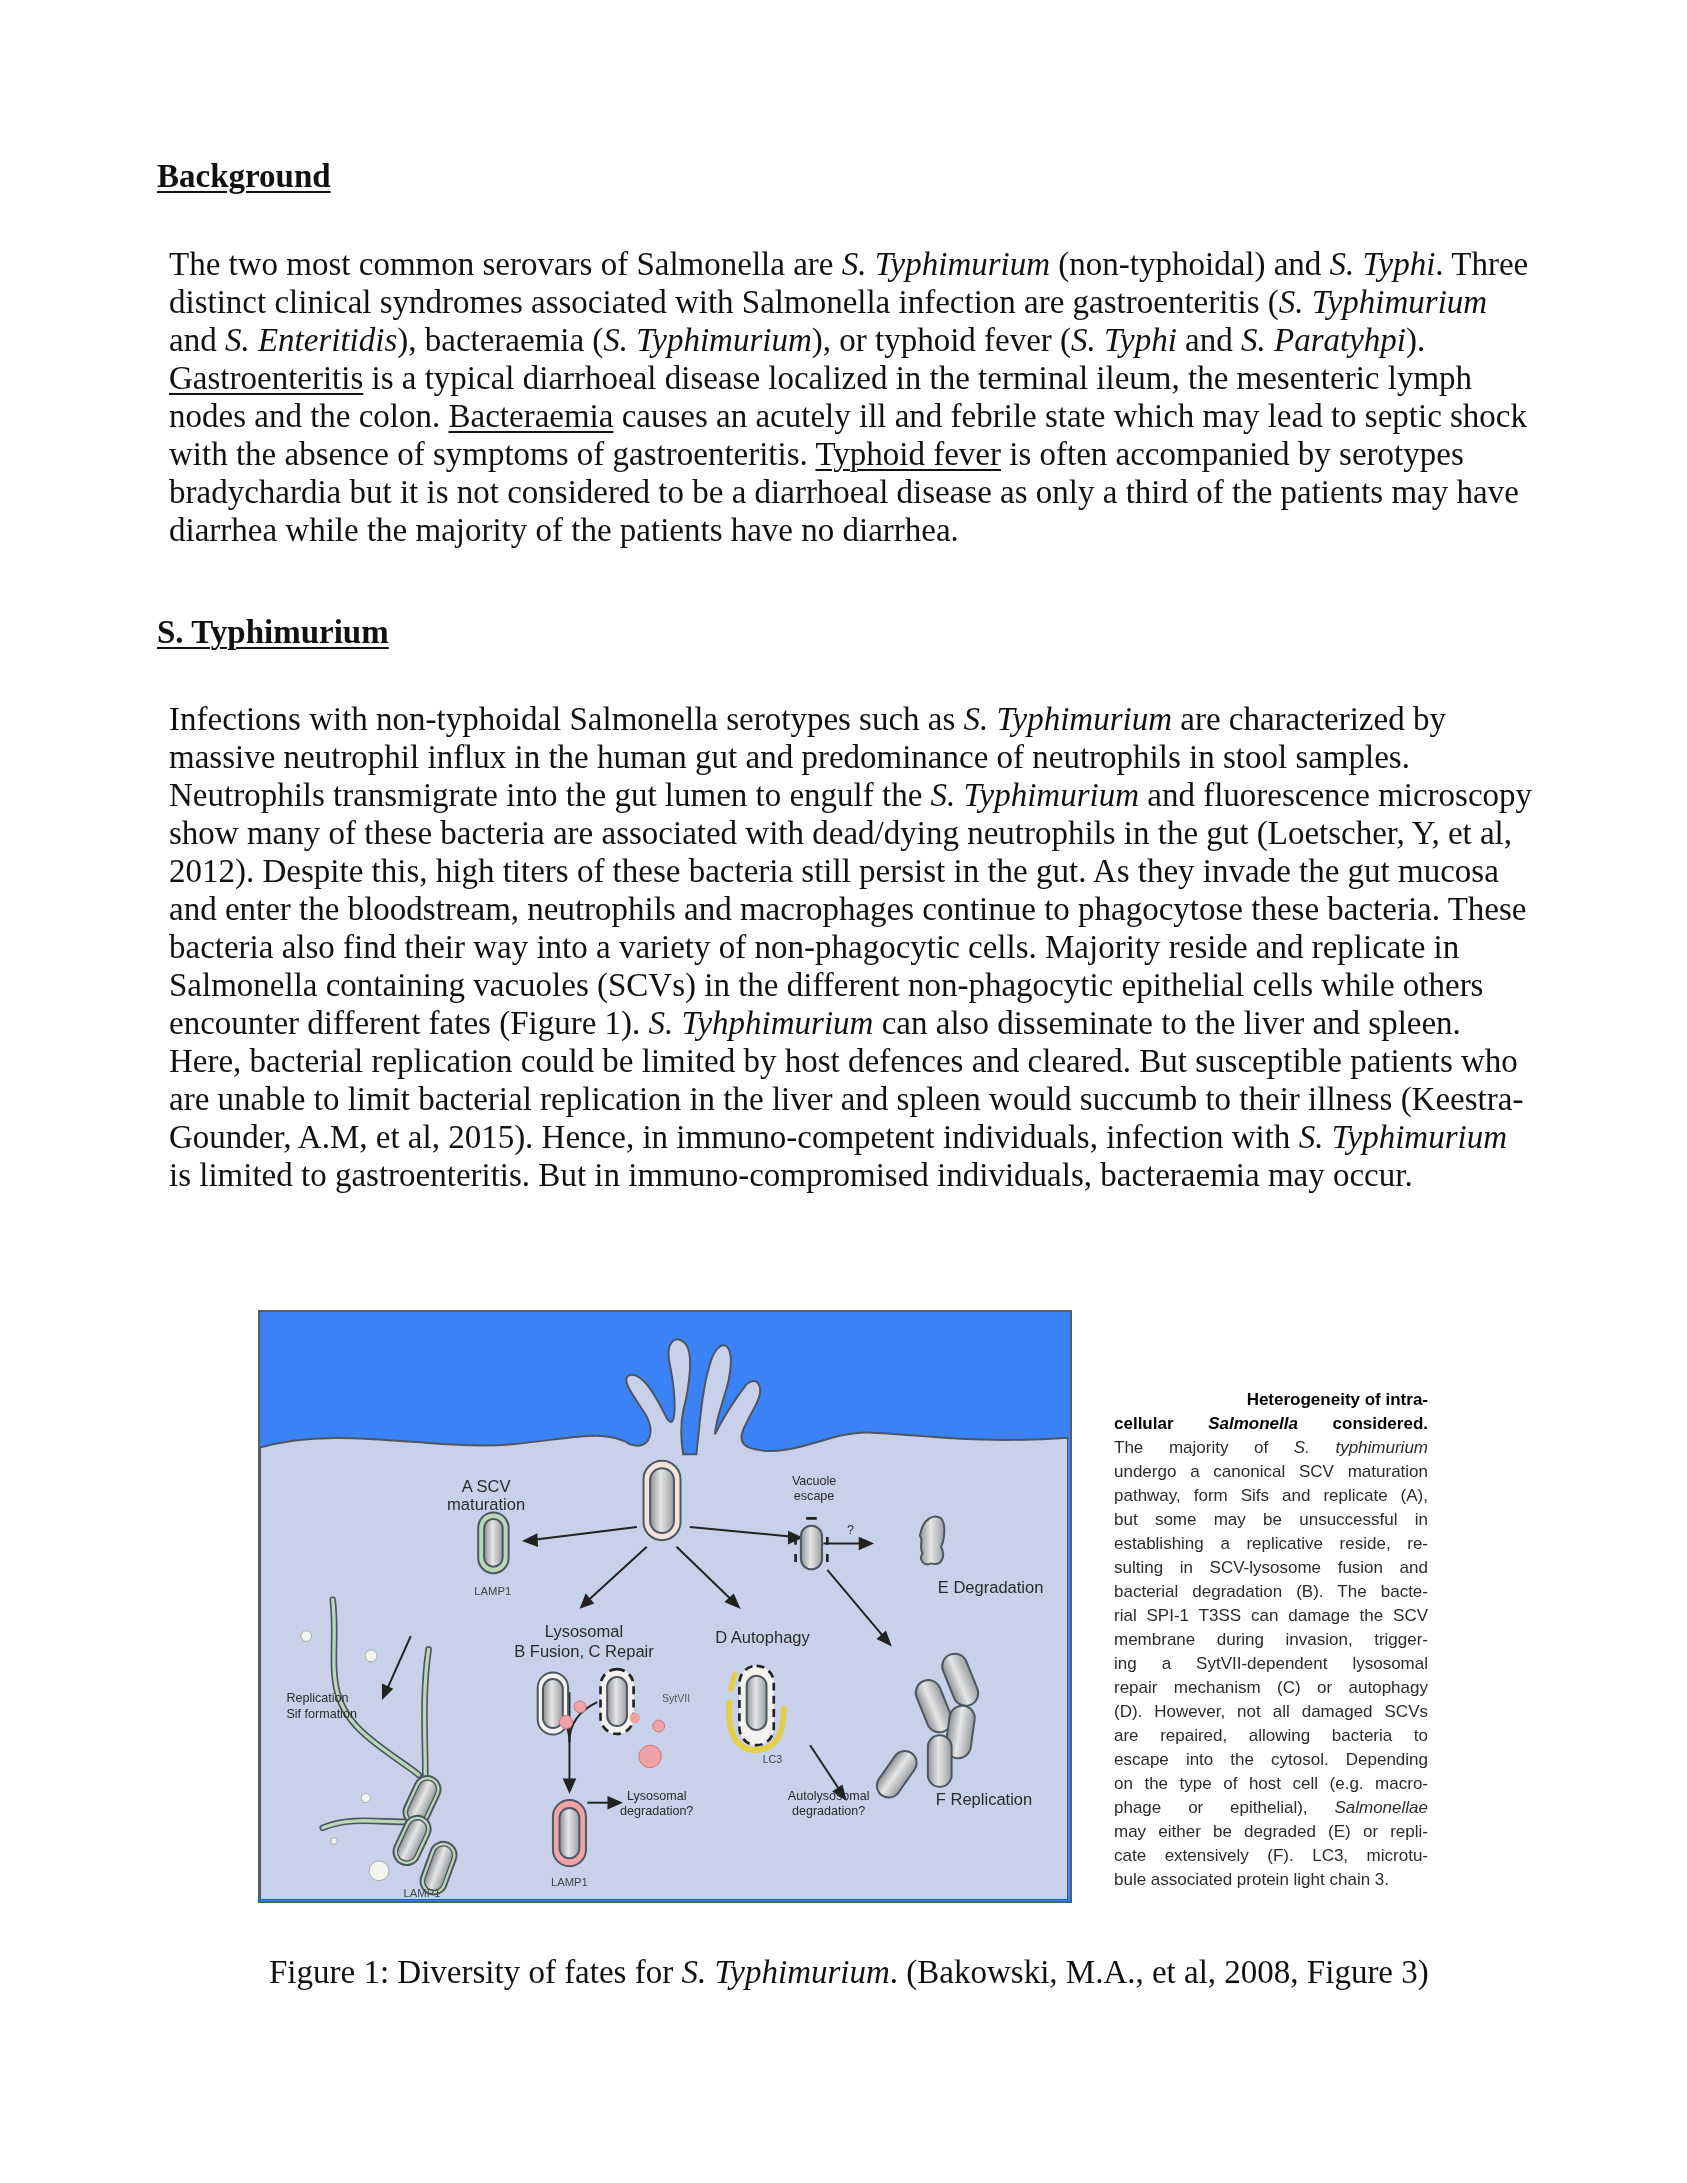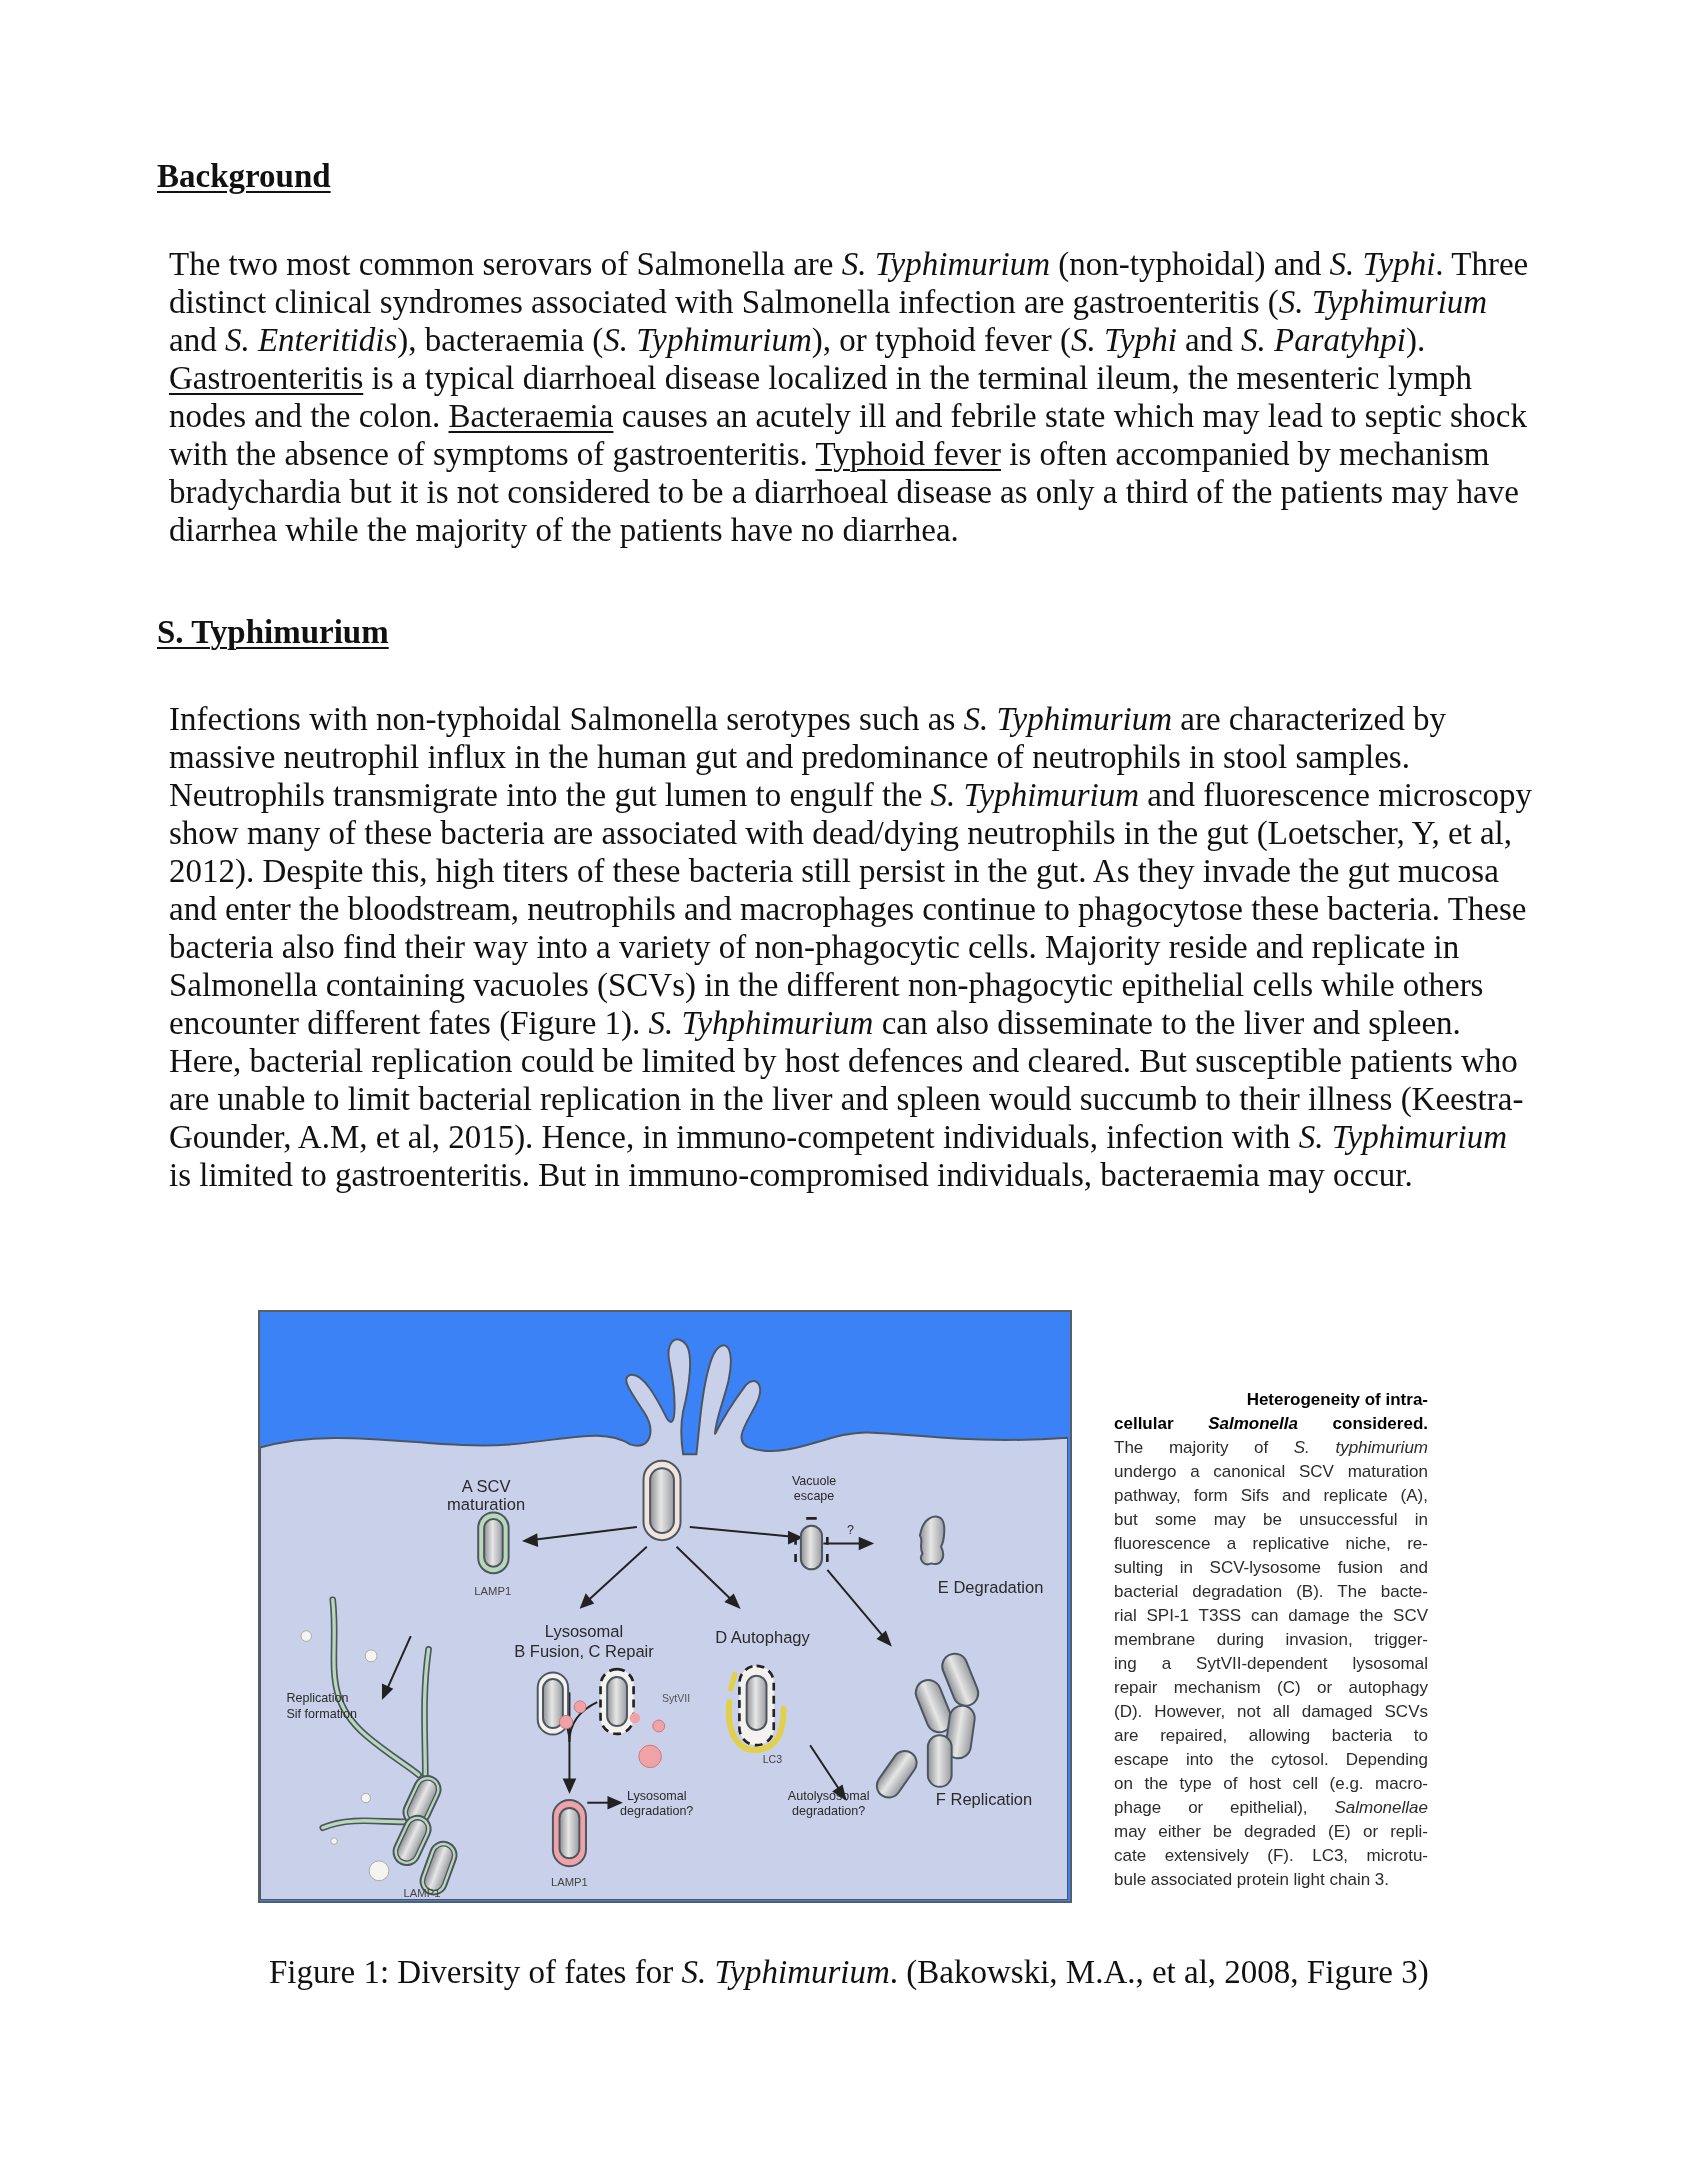--- a/index.html
+++ b/index.html
@@ -26,21 +26,21 @@
 </head>
 <body>
 
 <h2 class="heading" style="top:157px;">Background</h2>
 <div class="para" style="top:233px;">
     <span class="line"><span>The two most common serovars of Salmonella are </span><i>S. Typhimurium</i><span> (non-typhoidal) and </span><i>S. Typhi</i><span>.  Three</span></span>
     <span class="line"><span>distinct clinical syndromes associated with Salmonella infection are gastroenteritis (</span><i>S. Typhimurium</i></span>
     <span class="line"><span>and </span><i>S. Enteritidis</i><span>), bacteraemia (</span><i>S. Typhimurium</i><span>), or typhoid fever (</span><i>S. Typhi</i><span> and </span><i>S. Paratyhpi</i><span>).</span></span>
     <span class="line"><u>Gastroenteritis</u><span> is a typical diarrhoeal disease localized in the terminal ileum, the mesenteric lymph</span></span>
     <span class="line"><span>nodes and the colon.  </span><u>Bacteraemia</u><span> causes an acutely ill and febrile state which may lead to septic shock</span></span>
-    <span class="line"><span>with the absence of symptoms of gastroenteritis.  </span><u>Typhoid fever</u><span> is often accompanied by mechanism</span></span>
+    <span class="line"><span>with the absence of symptoms of gastroenteritis.  </span><u>Typhoid fever</u><span> is often accompanied by serotypes</span></span>
     <span class="line"><span>bradychardia but it is not considered to be a diarrhoeal disease as only a third of the patients may have</span></span>
     <span class="line"><span>diarrhea while the majority of the patients have no diarrhea.</span></span>
   </div>
 
 <h2 class="heading" style="top:613px;">S. Typhimurium</h2>
 <div class="para" style="top:688px;">
     <span class="line"><span>Infections with non-typhoidal Salmonella serotypes such as </span><i>S. Typhimurium</i><span> are characterized by</span></span>
     <span class="line"><span>massive neutrophil influx in the human gut and predominance of neutrophils in stool samples.</span></span>
     <span class="line"><span>Neutrophils transmigrate into the gut lumen to engulf the </span><i>S. Typhimurium</i><span> and fluorescence microscopy</span></span>
     <span class="line"><span>show many of these bacteria are associated with dead/dying neutrophils in the gut (Loetscher, Y, et al,</span></span>
@@ -195,21 +195,21 @@
 </div>
 
 <div id="legend">
   <span class="lline title" style="text-align-last:right;">Heterogeneity of intra-</span>
   <span class="lline title"><span>cellular </span><i>Salmonella</i><span> considered.</span></span>
   <div>
       <span class="lline"><span>The majority of </span><i>S. typhimurium</i></span>
       <span class="lline"><span>undergo a canonical SCV maturation</span></span>
       <span class="lline"><span>pathway, form Sifs and replicate (A),</span></span>
       <span class="lline"><span>but some may be unsuccessful in</span></span>
-      <span class="lline"><span>fluorescence a replicative niche, re-</span></span>
+      <span class="lline"><span>establishing a replicative reside, re-</span></span>
       <span class="lline"><span>sulting in SCV-lysosome fusion and</span></span>
       <span class="lline"><span>bacterial degradation (B). The bacte-</span></span>
       <span class="lline"><span>rial SPI-1 T3SS can damage the SCV</span></span>
       <span class="lline"><span>membrane during invasion, trigger-</span></span>
       <span class="lline"><span>ing a SytVII-dependent lysosomal</span></span>
       <span class="lline"><span>repair mechanism (C) or autophagy</span></span>
       <span class="lline"><span>(D). However, not all damaged SCVs</span></span>
       <span class="lline"><span>are repaired, allowing bacteria to</span></span>
       <span class="lline"><span>escape into the cytosol. Depending</span></span>
       <span class="lline"><span>on the type of host cell (e.g. macro-</span></span>

